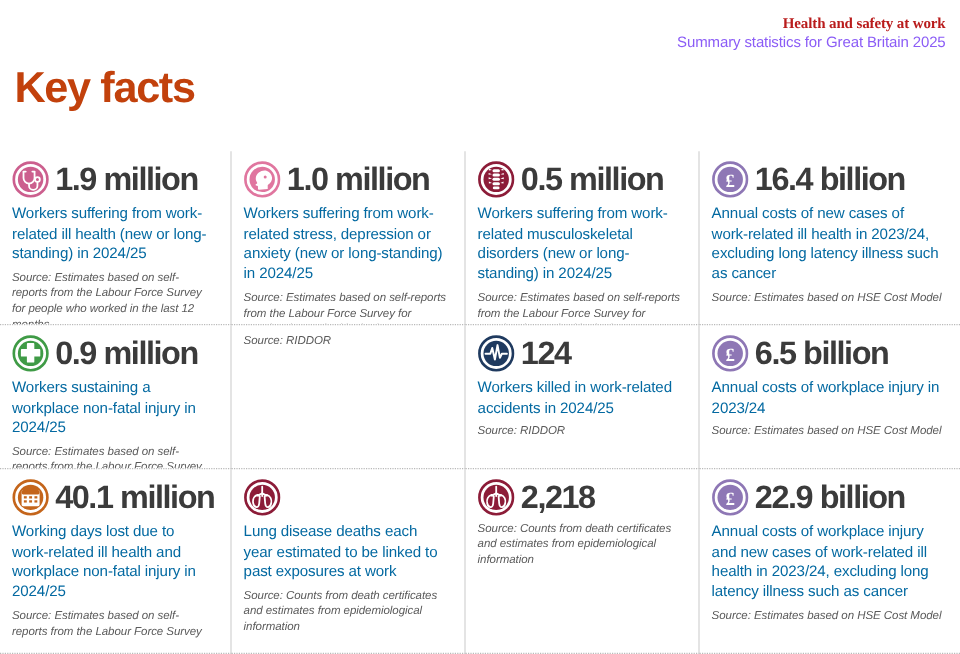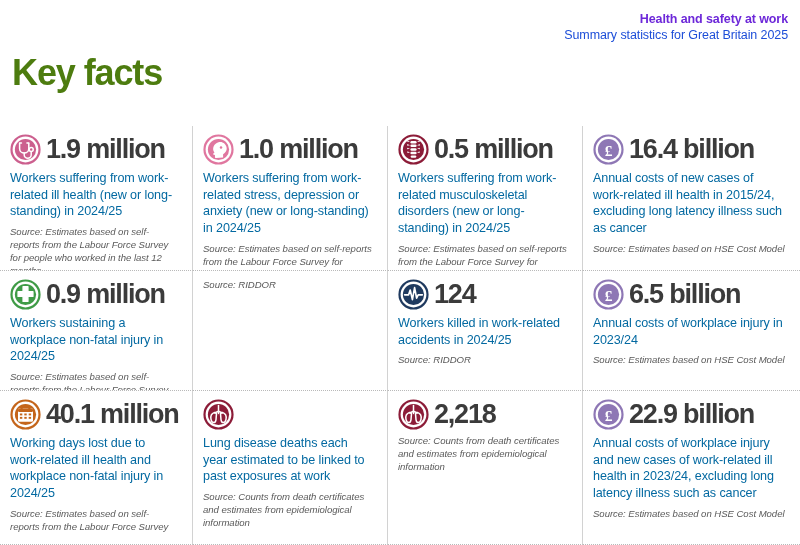--- a/index.html
+++ b/index.html
@@ -23,39 +23,40 @@
   .brand {
     position: absolute;
     top: 12px;
     right: 12px;
     text-align: right;
     line-height: 1.25;
   }
   .brand-line1 {
     font-size: 12.5px;
     font-weight: bold;
-    color: #6d28d9;
+    color: #b91c1c;
     letter-spacing: -0.1px;
     white-space: nowrap;
+    font-family: Liberation Serif, serif;
   }
   .brand-line2 {
     font-size: 12.5px;
     font-weight: normal;
-    color: #1d4ed8;
+    color: #8b5cf6;
     letter-spacing: -0.1px;
     white-space: nowrap;
   }
 
   .page-title {
     position: absolute;
     left: 12px;
     top: 52px;
     font-size: 36px;
     font-weight: bold;
-    color: #4d7c0f;
+    color: #c2410c;
     letter-spacing: -1.1px;
   }
 
   
   .grid {
     position: absolute;
     left: 0;
     top: 126px;
     width: 800px;
     height: 419px;
@@ -195,21 +196,21 @@
         <div class="fact-head">
           <span class="icon-circle">
             <svg xmlns="http://www.w3.org/2000/svg" width="31" height="31" viewBox="0 0 31 31">
         <circle cx="15.5" cy="15.5" r="14" fill="none" stroke="#8e77b5" stroke-width="2.2"></circle>
         <circle cx="15.5" cy="15.5" r="10.6" fill="#8e77b5"></circle>
         <text x="15.5" y="21.6" text-anchor="middle" font-family="Liberation Serif, serif" font-size="15.5" font-weight="bold" fill="#ffffff">£</text>
             </svg>
           </span>
           <span class="fact-number">16.4 billion</span>
         </div>
-        <div class="fact-desc">Annual costs of new cases of work-related ill health in 2015/24, excluding long latency illness such as cancer</div>
+        <div class="fact-desc">Annual costs of new cases of work-related ill health in 2023/24, excluding long latency illness such as cancer</div>
         <div class="fact-source">Source: Estimates based on HSE Cost Model</div>
       </div>
       <div class="cell">
         <div class="fact-head">
           <span class="icon-circle">
             <svg xmlns="http://www.w3.org/2000/svg" width="31" height="31" viewBox="0 0 31 31">
         <circle cx="15.5" cy="15.5" r="14" fill="none" stroke="#3f9b46" stroke-width="2.2"></circle>
         <circle cx="15.5" cy="15.5" r="10.6" fill="#3f9b46"></circle>
         <path d="M13.1 7.6 h4.8 v5.0 h5.0 v4.8 h-5.0 v5.0 h-4.8 v-5.0 h-5.0 v-4.8 h5.0 z" fill="#ffffff" stroke="#ffffff" stroke-width="1.4" stroke-linejoin="round"></path>
             </svg>

